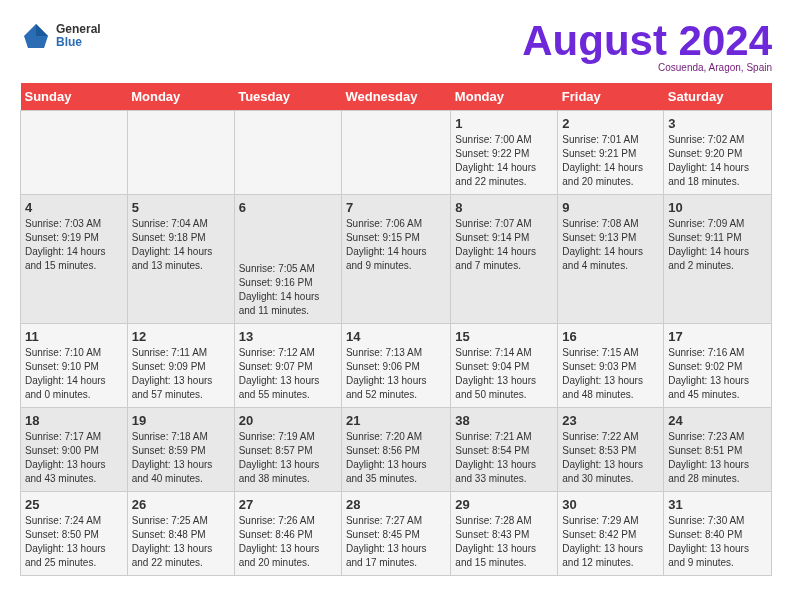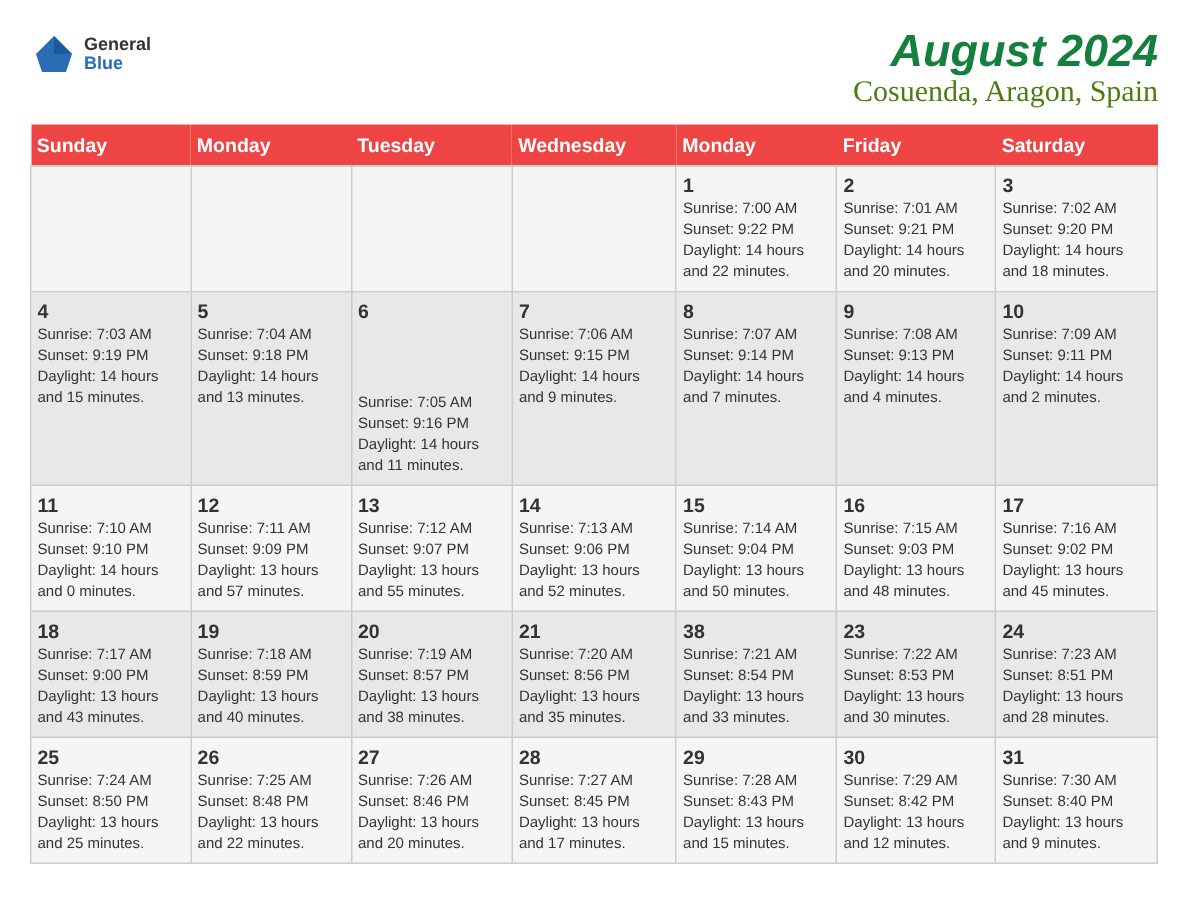--- a/index.html
+++ b/index.html
@@ -27,30 +27,28 @@
       line-height: 1.1;
     }
     .logo-general { color: #333; }
     .logo-blue { color: #2a6db5; }
     .logo-icon {
       width: 32px;
       height: 32px;
     }
     .title-block { text-align: right; }
     .main-title {
-      font-size: 30px;
+      font-size: 42px;
       font-weight: bold;
-      color: #15803d;
+      color: #6d28d9;
       line-height: 1;
-      font-style: italic;
     }
     .subtitle {
-      font-size: 20px;
-      color: #4d7c0f;
-      font-family: Liberation Serif, serif;
+      font-size: 10px;
+      color: #701a75;
     }
     table {
       width: 100%;
       border-collapse: collapse;
       font-size: 11px;
     }
     thead tr th {
       background-color: #ef4444;
       color: #fff;
       padding: 6px 4px;

